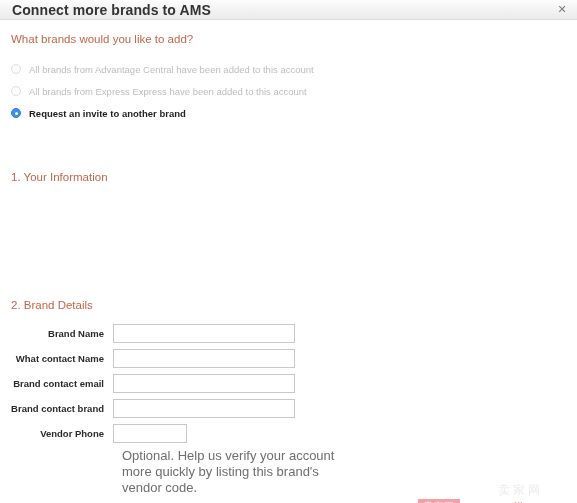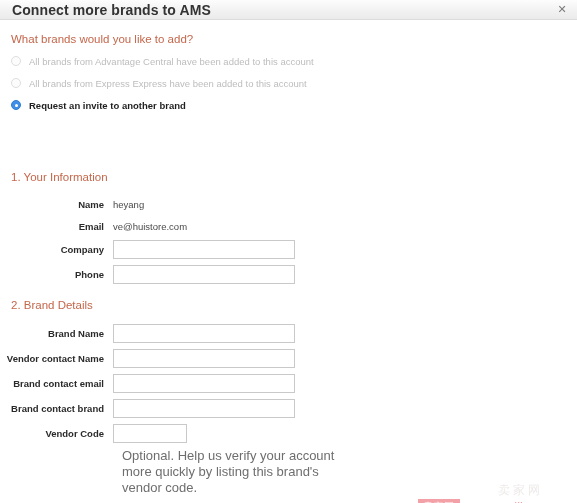--- a/index.html
+++ b/index.html
@@ -77,21 +77,21 @@
   .q-heading {
     position: absolute;
     left: 11px;
     top: 13px;
   }
 
   
   .radio-list {
     position: absolute;
     left: 11px;
-    top: 30px;
+    top: 38px;
     width: 540px;
   }
   .radio-row {
     display: flex;
     align-items: center;
     height: 22px;
   }
   .radio-mark {
     width: 10px;
     height: 10px;
@@ -264,60 +264,42 @@
         <span class="radio-label">All brands from Express Express have been added to this account</span>
       </div>
       <div class="radio-row">
         <span class="radio-mark selected"></span>
         <span class="radio-label active">Request an invite to another brand</span>
       </div>
     </div>
 
     <div class="section-heading sec-your-info">1. Your Information</div>
 
-    <div class="form-block form-your-info">
-      <div class="field-row row-static">
-        <span class="field-label">Name</span>
-        <span class="field-static">heyang</span>
-      </div>
-      <div class="field-row row-static">
-        <span class="field-label">Email</span>
-        <span class="field-static">ve@huistore.com</span>
-      </div>
-      <div class="field-row">
-        <span class="field-label">Company</span>
-        <input class="field-input" type="text" value="" style="">
-      </div>
-      <div class="field-row">
-        <span class="field-label">Phone</span>
-        <input class="field-input" type="text" value="" style="">
-      </div>
-    </div>
 
     <div class="section-heading sec-brand-details">2. Brand Details</div>
 
     <div class="form-block form-brand-details">
       <div class="field-row">
         <span class="field-label">Brand Name</span>
         <input class="field-input" type="text" value="" style="">
       </div>
       <div class="field-row">
-        <span class="field-label">Vendor contact Name</span>
+        <span class="field-label">What contact Name</span>
         <input class="field-input" type="text" value="" style="">
       </div>
       <div class="field-row">
         <span class="field-label">Brand contact email</span>
         <input class="field-input" type="text" value="" style="">
       </div>
       <div class="field-row">
         <span class="field-label">Brand contact brand</span>
         <input class="field-input" type="text" value="" style="">
       </div>
       <div class="field-row">
-        <span class="field-label">Vendor Code</span>
+        <span class="field-label">Vendor Phone</span>
         <input class="field-input narrow" type="text" value="" style="">
       </div>
     </div>
 
     <div class="help-text">Optional. Help us verify your account more quickly by listing this brand's vendor code.</div>
 
     <div class="watermark-ghost">卖家网</div>
 
     <div class="watermark">
       <span class="watermark-badge">卖家网</span>

